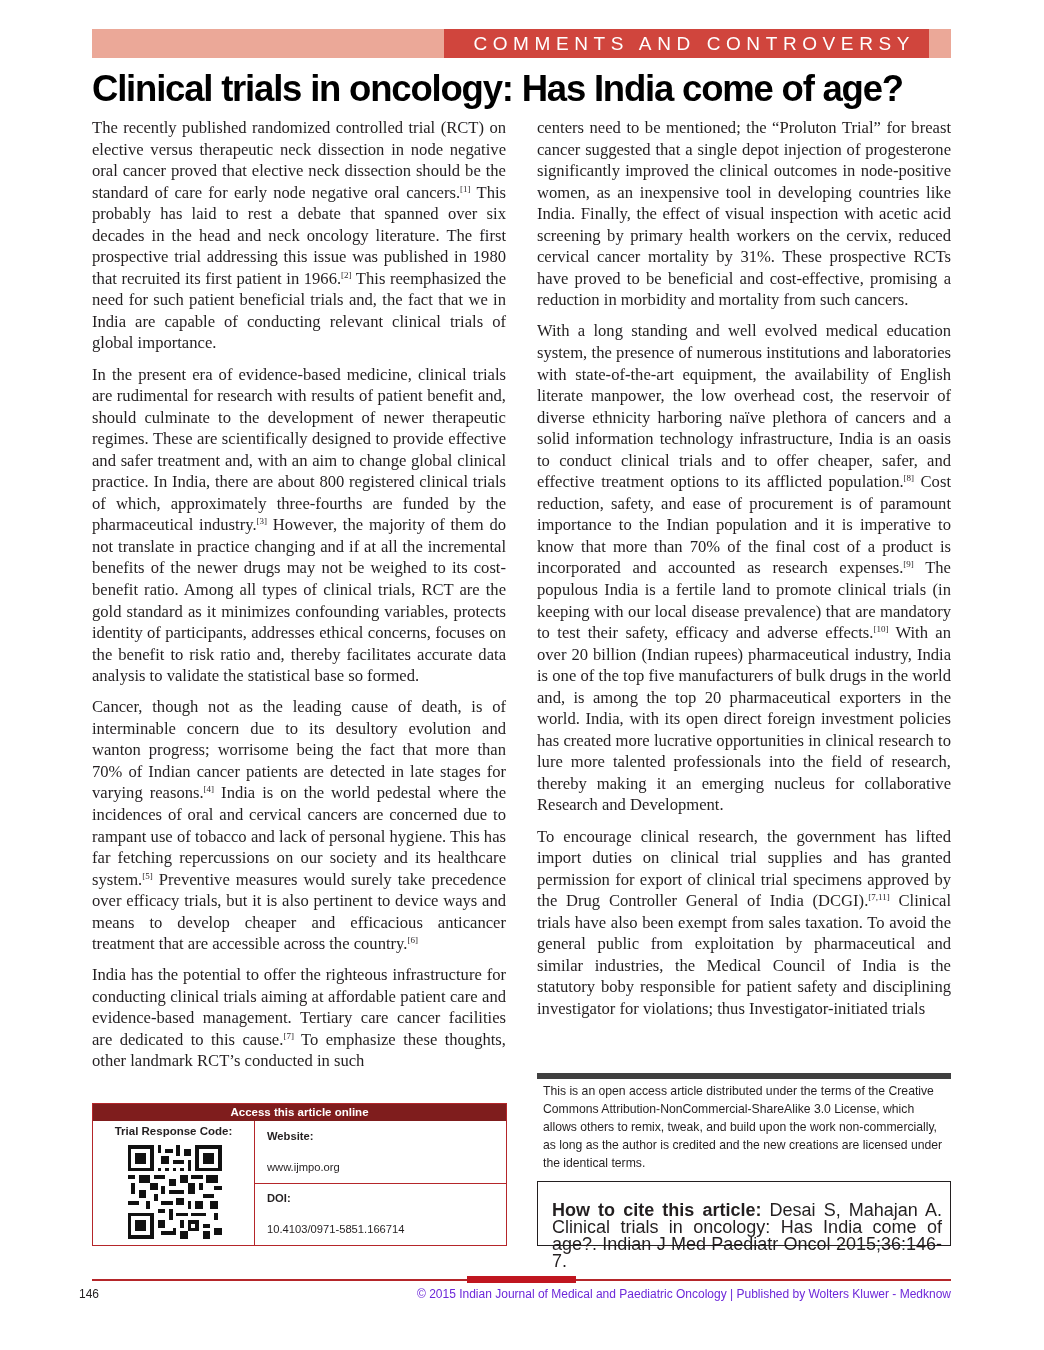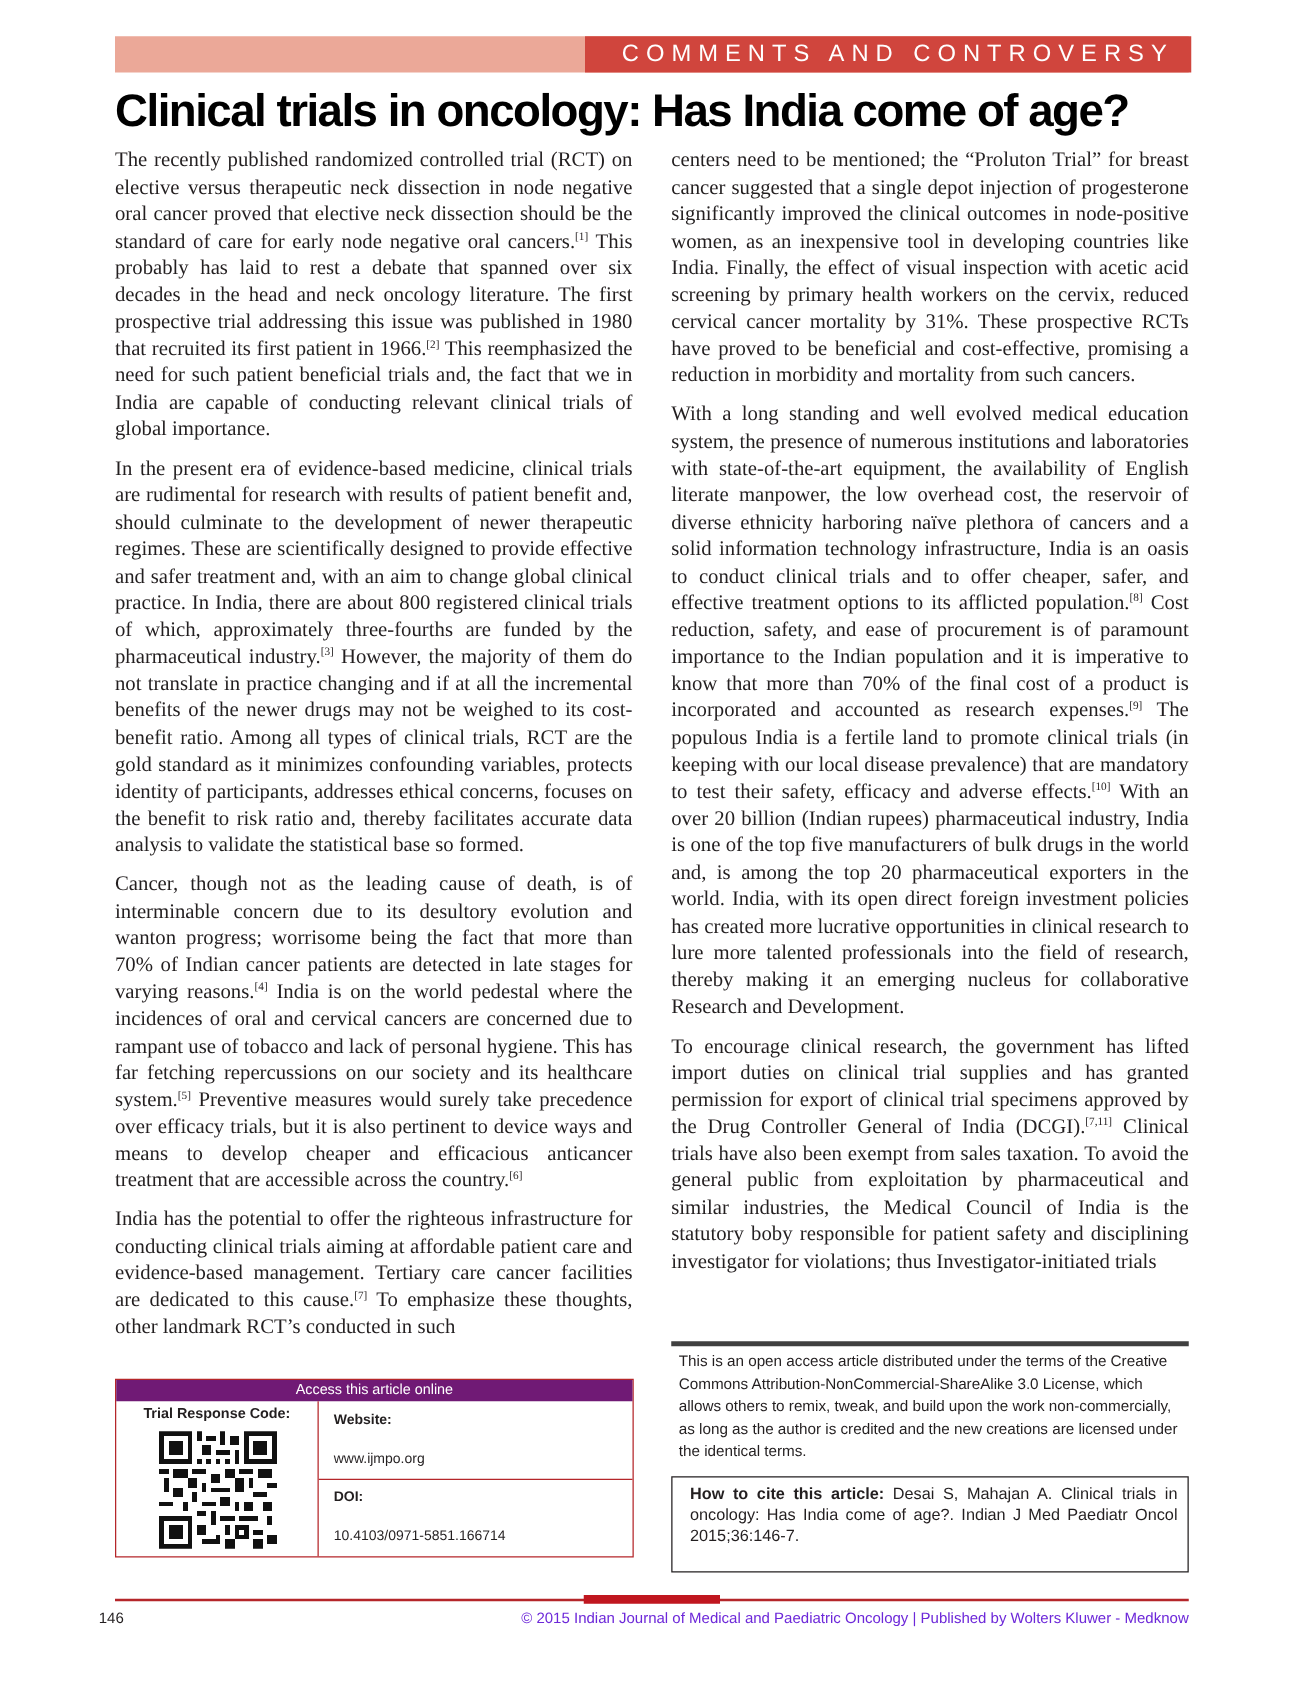--- a/index.html
+++ b/index.html
@@ -1,51 +1,51 @@
 <!DOCTYPE html>
 <html><head>
 <meta charset="utf-8">
 <style>
   * { box-sizing: border-box; margin: 0; padding: 0; }
   html, body { width: 1044px; height: 1350px; background: #ffffff; overflow: hidden; }
   body { position: relative; font-family: "Liberation Serif", "DejaVu Serif", serif; color: #231f20; }
 
   .section-band { position: absolute; left: 92px; top: 29px; width: 859px; height: 29px; background: #eba898; }
-  .section-band .dark { position: absolute; left: 376px; top: 0; width: 485px; height: 29px; background: #d0453d;
+  .section-band .dark { position: absolute; left: 352px; top: 0; width: 485px; height: 29px; background: #d0453d;
     color: #ffffff; font-family: "Liberation Sans", "DejaVu Sans", sans-serif; font-size: 19px; letter-spacing: 5.6px;
     line-height: 29px; text-align: right; padding-right: 14px; }
 
   .title { position: absolute; left: 92px; top: 66px; width: 860px; font-family: "Liberation Sans", "DejaVu Sans", sans-serif;
     font-weight: bold; font-size: 36.5px; color: #000000; letter-spacing: -1.2px; line-height: 46px; white-space: nowrap; }
 
   .col { position: absolute; top: 117px; width: 414px; font-size: 16.6px; line-height: 21.55px; text-align: justify; }
   .col.left { left: 92px; }
   .col.right { left: 537px; }
   .col p { margin-bottom: 9.5px; }
   sup { font-size: 9px; line-height: 0; vertical-align: 6px; }
 
   .access-box { position: absolute; left: 92px; top: 1103px; width: 415px; height: 143px; border: 1px solid #b5262a; }
-  .access-box .hdr { height: 17px; background: #701a75; color: #fff; font-family: "Liberation Sans", "DejaVu Sans", sans-serif;
-    font-weight: normal; font-size: 11.5px; text-align: center; line-height: 17px; }
+  .access-box .hdr { height: 17px; background: #7f1d1d; color: #fff; font-family: "Liberation Sans", "DejaVu Sans", sans-serif;
+    font-weight: bold; font-size: 11.5px; text-align: center; line-height: 17px; }
   .access-box .body { position: absolute; top: 17px; left: 0; right: 0; bottom: 0; display: flex; }
   .access-box .qr-cell { width: 162px; border-right: 1px solid #b5262a; position: relative; }
   .access-box .qr-label { font-family: "Liberation Sans", "DejaVu Sans", sans-serif; font-weight: bold; font-size: 11.5px;
     text-align: center; margin-top: 4px; }
   .qr { position: absolute; left: 34px; top: 24px; width: 95px; height: 94px; }
   .access-box .info { flex: 1; display: flex; flex-direction: column; }
   .access-box .info .cell { flex: 1; padding: 0 12px; display: flex; flex-direction: column; justify-content: center;
     font-family: "Liberation Sans", "DejaVu Sans", sans-serif; font-size: 11.2px; line-height: 15px; gap: 16px; }
   .access-box .info .cell:first-child { border-bottom: 1px solid #b5262a; }
   .access-box .info .lbl { font-weight: bold; }
 
-  .license { position: absolute; left: 537px; top: 1073px; width: 414px; border-top: 4px solid #404040; padding: 3px 6px 0 6px;
+  .license { position: absolute; left: 537px; top: 1073px; width: 414px; border-top: 6px solid #404040; padding: 3px 6px 0 6px;
     font-family: "Liberation Sans", "DejaVu Sans", sans-serif; font-size: 12.2px; line-height: 18px; color: #231f20; }
 
-  .cite { position: absolute; left: 537px; top: 1181px; width: 414px; height: 77px; border: 1px solid #231f20;
-    padding: 4px 8px 0 14px; font-family: "Liberation Sans", "DejaVu Sans", sans-serif; font-size: 13px; line-height: 17px; text-align: justify; }
+  .cite { position: absolute; left: 537px; top: 1181px; width: 414px; height: 65px; border: 1px solid #231f20;
+    padding: 20px 8px 0 14px; font-family: "Liberation Sans", "DejaVu Sans", sans-serif; font-size: 18px; line-height: 17px; text-align: justify; }
   .cite b { font-weight: bold; }
 
   .footer-line { position: absolute; left: 92px; top: 1279px; width: 859px; height: 2px; background: #b5262a; }
   .footer-bar { position: absolute; left: 467px; top: 1276px; width: 109px; height: 7px; background: #c0161f; }
   .page-num { position: absolute; left: 79px; top: 1287px; font-family: "Liberation Sans", "DejaVu Sans", sans-serif;
     font-weight: normal; font-size: 12px; }
   .footer-text { position: absolute; right: 93px; top: 1287px; font-family: "Liberation Sans", "DejaVu Sans", sans-serif;
     font-size: 12px; color: #6d28d9; white-space: nowrap; }
 </style>
 </head>

